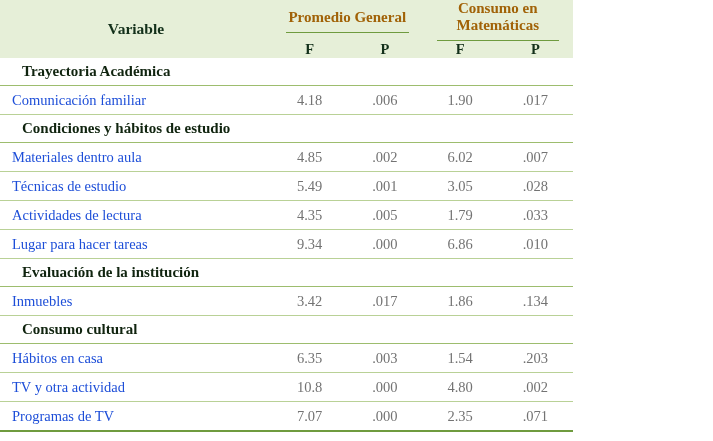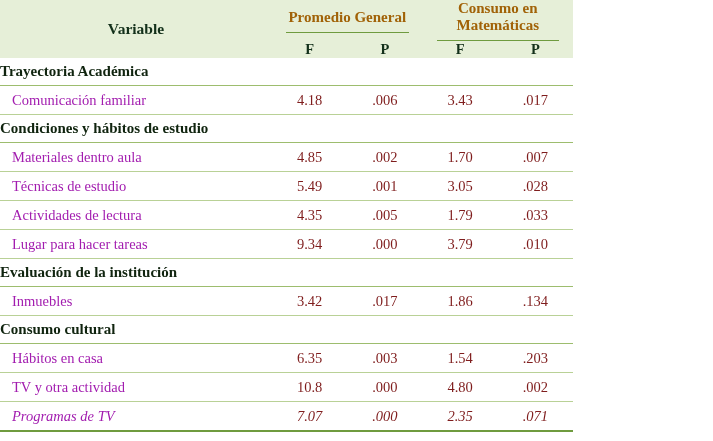--- a/index.html
+++ b/index.html
@@ -76,38 +76,37 @@
     font-size: 14.5px;
     padding: 0;
     height: 28px;
     vertical-align: middle;
     background: #ffffff;
   }
   tr.section-row td {
     font-weight: bold;
     font-size: 15px;
     color: #10240f;
-    padding-left: 0;
+    padding-left: 22px;
     border-bottom: 1.3px solid #9dbd6e;
     height: 27px;
   }
   tr.data-row td.label {
     padding-left: 12px;
     text-align: left;
-    color: #a21caf;
+    color: #1d4ed8;
     border-bottom: 1.1px solid #b9d196;
   }
   tr.data-row td.num {
     text-align: center;
-    color: #7f1d1d;
+    color: #737373;
     border-bottom: 1.1px solid #b9d196;
   }
   tr.data-row.last td {
     border-bottom: 2.5px solid #6f9b3f;
-    font-style: italic;
   }
   tr.section-row.first-sec td {
     border-top: none;
   }
 </style>
 </head>
 <body>
 
 <div class="table-wrap">
   <table class="data-table">
@@ -131,33 +130,33 @@
     <tbody>
 
       <tr class="section-row first-sec">
         <td colspan="5">Trayectoria Académica</td>
       </tr>
 
       <tr class="data-row">
         <td class="label">Comunicación familiar</td>
         <td class="num">4.18</td>
         <td class="num">.006</td>
-        <td class="num">3.43</td>
+        <td class="num">1.90</td>
         <td class="num">.017</td>
       </tr>
 
       <tr class="section-row">
         <td colspan="5">Condiciones y hábitos de estudio</td>
       </tr>
 
       <tr class="data-row">
         <td class="label">Materiales dentro aula</td>
         <td class="num">4.85</td>
         <td class="num">.002</td>
-        <td class="num">1.70</td>
+        <td class="num">6.02</td>
         <td class="num">.007</td>
       </tr>
 
       <tr class="data-row">
         <td class="label">Técnicas de estudio</td>
         <td class="num">5.49</td>
         <td class="num">.001</td>
         <td class="num">3.05</td>
         <td class="num">.028</td>
       </tr>
@@ -167,21 +166,21 @@
         <td class="num">4.35</td>
         <td class="num">.005</td>
         <td class="num">1.79</td>
         <td class="num">.033</td>
       </tr>
 
       <tr class="data-row">
         <td class="label">Lugar para hacer tareas</td>
         <td class="num">9.34</td>
         <td class="num">.000</td>
-        <td class="num">3.79</td>
+        <td class="num">6.86</td>
         <td class="num">.010</td>
       </tr>
 
       <tr class="section-row">
         <td colspan="5">Evaluación de la institución</td>
       </tr>
 
       <tr class="data-row">
         <td class="label">Inmuebles</td>
         <td class="num">3.42</td>

